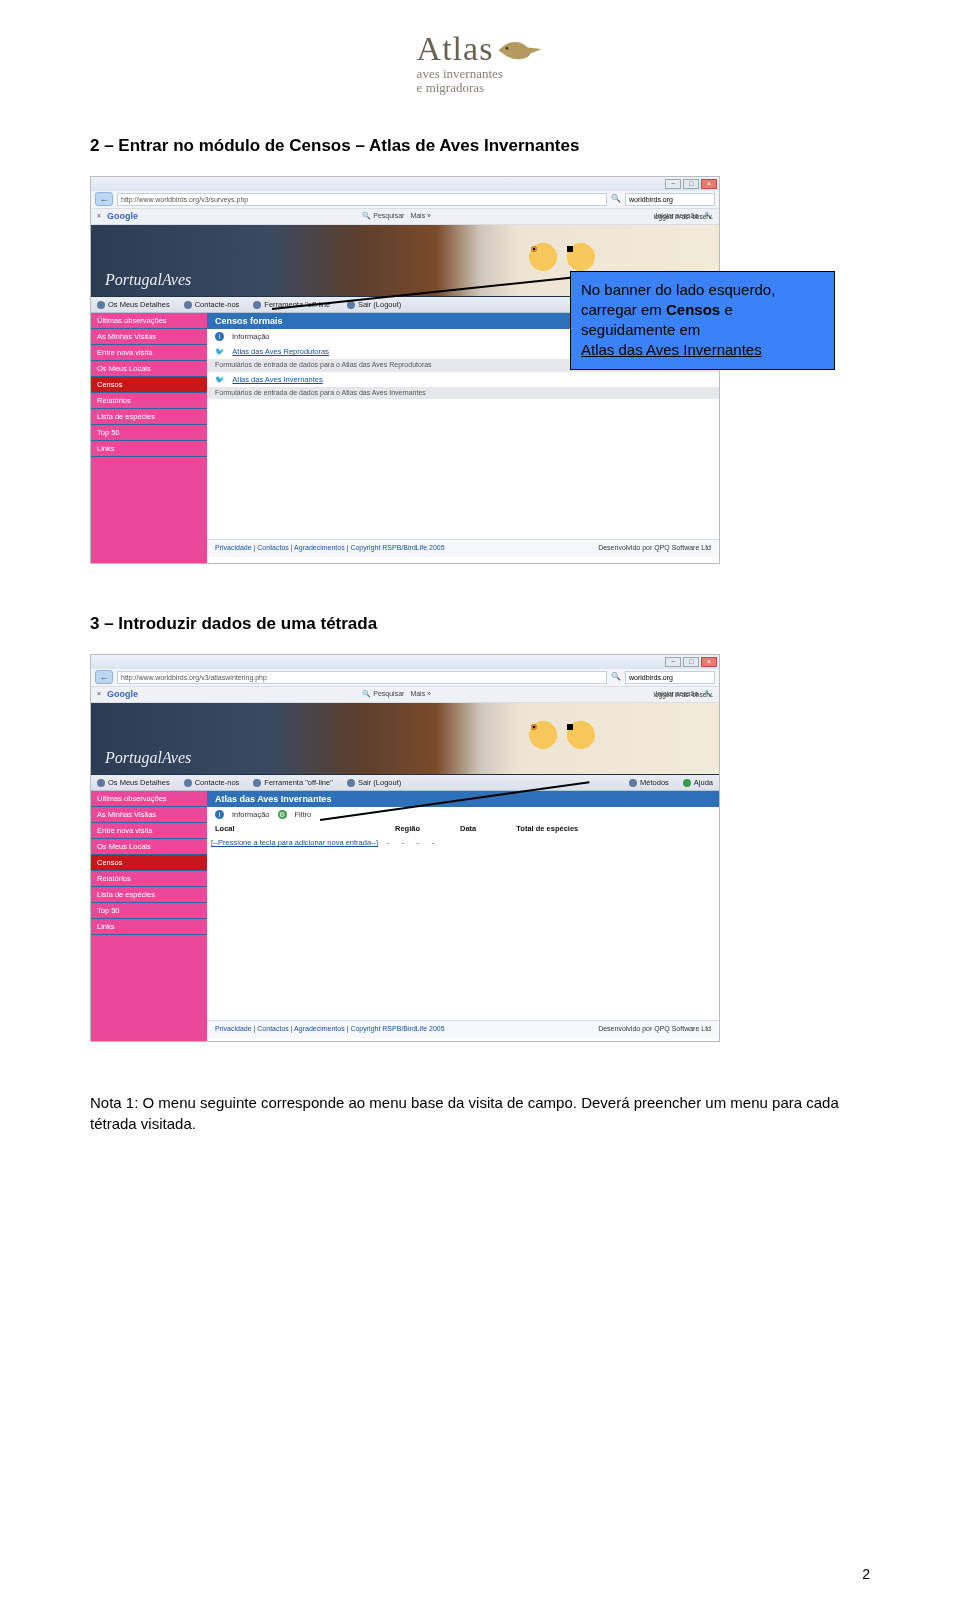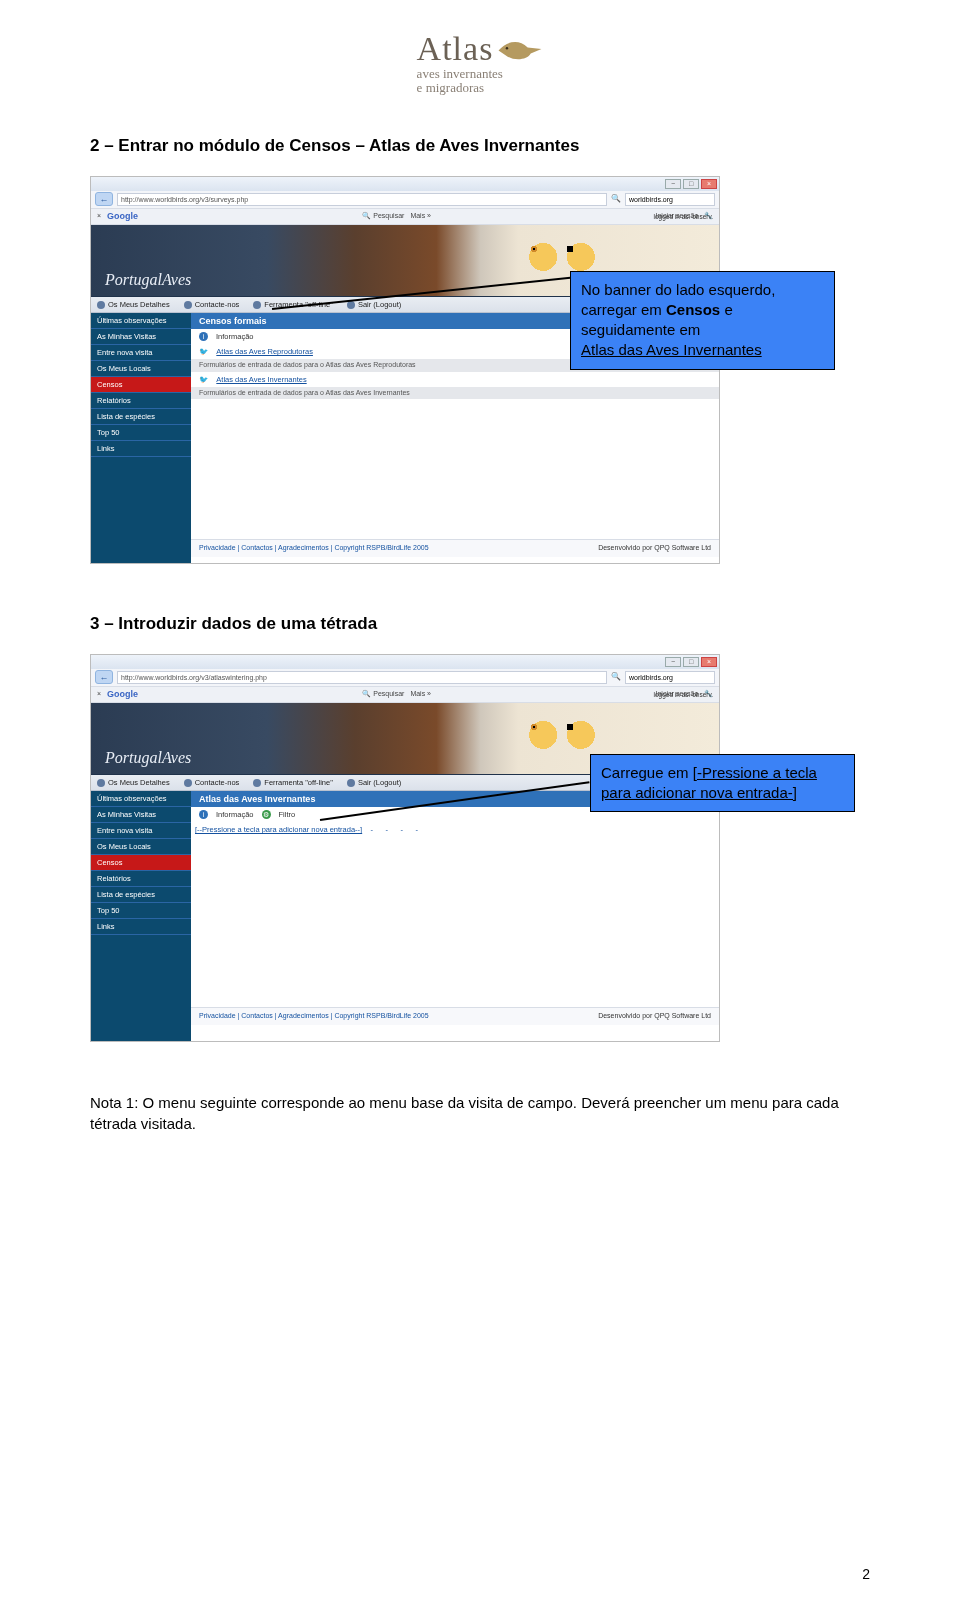--- a/index.html
+++ b/index.html
@@ -117,21 +117,21 @@
   .logged { position: absolute; right: 6px; top: -12px; font-size: 6.5px; color: #333; }
   .menubar {
     display: flex; align-items: center;
     background: linear-gradient(#e9edf3, #dbe1ea);
     border-bottom: 1px solid #b9c2d0;
     font-size: 7.5px; color: #222;
     padding: 3px 6px; gap: 14px;
   }
   .menubar .dot { width: 8px; height: 8px; border-radius: 50%; background: #5f7aa0; display: inline-block; margin-right: 3px; vertical-align: middle; }
   .content-row { display: flex; }
-  .sidebar { width: 100px; background: #0c4a6e; }
+  .sidebar { width: 116px; background: #ec4899; }
   .sidebar .item {
     padding: 3px 6px; font-size: 7.5px; color: #fff;
     border-bottom: 1px solid #2a65a5; cursor: pointer;
   }
   .sidebar .item.active { background: #c61818; }
   .main {
     flex: 1; background: #fff; min-height: 250px; position: relative;
     padding: 0;
   }
   .main-heading {
@@ -330,34 +330,37 @@
         <div class="item">Links</div>
       </div>
       <div class="main">
         <div class="main-heading">Atlas das Aves Invernantes</div>
         <div class="subrow">
           <span class="info-icon">i</span>
           <span>Informação</span>
           <span class="info-icon" style="background:#3a9a4a">⚙</span>
           <span>Filtro</span>
         </div>
+        <div class="colhead">
+          <span style="width:140px">Local</span>
+          <span>Região</span>
+          <span>Data</span>
+          <span>Total de espécies</span>
+        </div>
         <div class="addrow">
           <span class="lnk">[--Pressione a tecla para adicionar nova entrada--]</span>
           &nbsp;&nbsp;&nbsp;-&nbsp;&nbsp;&nbsp;&nbsp;&nbsp;&nbsp;-&nbsp;&nbsp;&nbsp;&nbsp;&nbsp;&nbsp;-&nbsp;&nbsp;&nbsp;&nbsp;&nbsp;&nbsp;-
         </div>
         <div style="height:170px"></div>
         <div class="foot">
           <span>Privacidade | Contactos | Agradecimentos | Copyright RSPB/BirdLife 2005</span>
           <span class="right">Desenvolvido por QPQ Software Ltd</span>
         </div>
       </div>
     </div>
   </div>
 
-  <div class="callout" style="top:100px; left:500px;">
-    <span>Carregue em </span><span class="u" style="color:#000">[-Pressione a tecla para adicionar nova entrada-]</span>
-  </div>
   <div class="pointer-line" style="top:165px; left:230px; width:272px; transform:rotate(-8deg);"></div>
 </div>
 
 <p class="note">Nota 1: O menu seguinte corresponde ao menu base da visita de campo. Deverá preencher um menu para cada tétrada visitada.</p>
 
 <div class="pagenum">2</div>
 
 </body></html>

